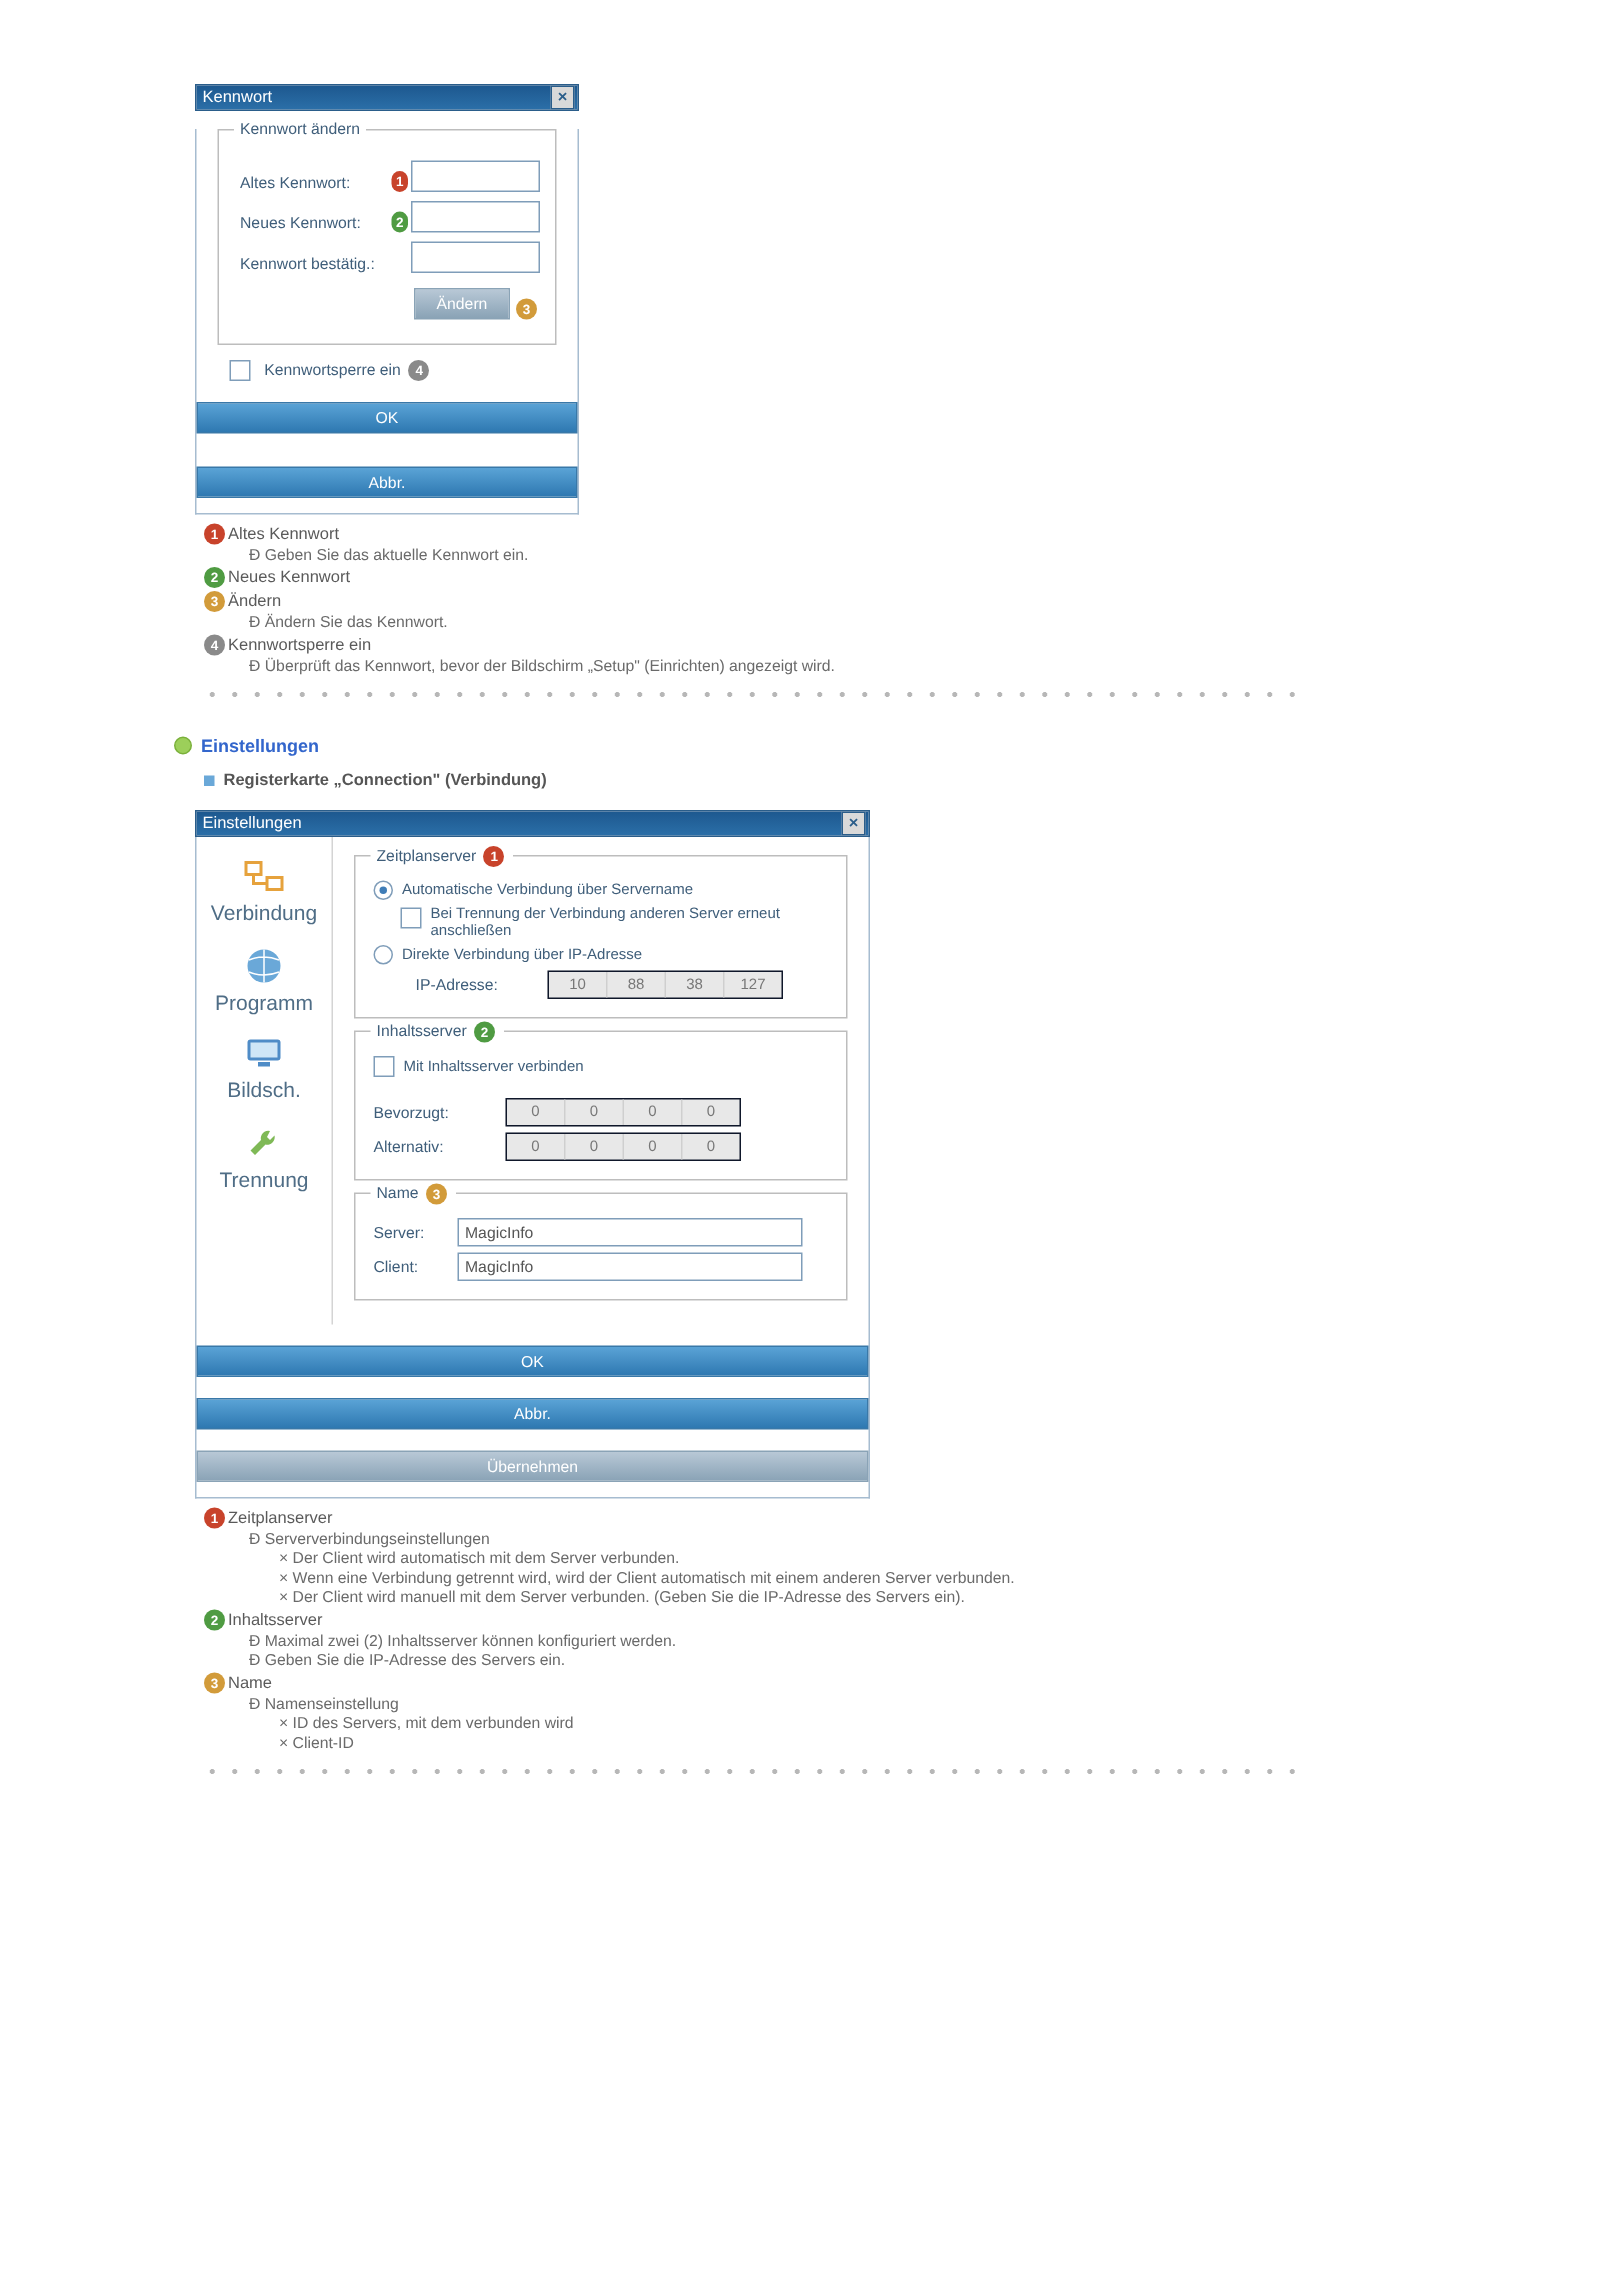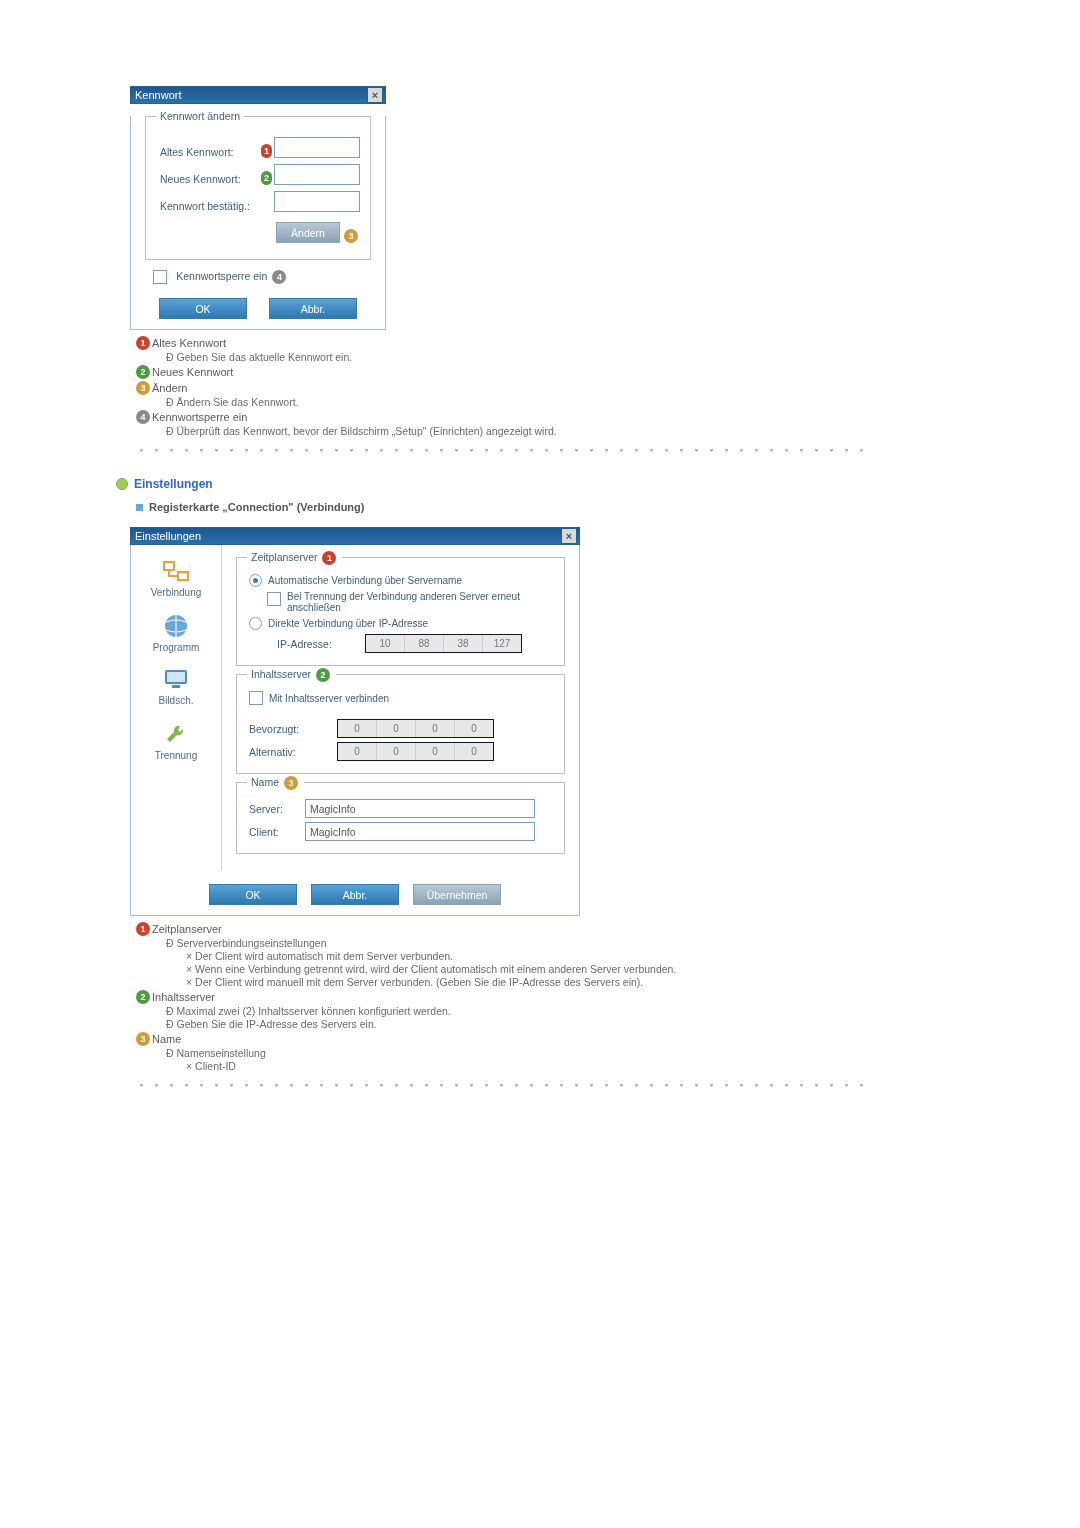--- a/index.html
+++ b/index.html
@@ -1,56 +1,56 @@
 <!DOCTYPE html>
 <html><head>
 <meta charset="utf-8">
 <style>
   html,body{margin:0;padding:0;background:#fff;font-family:Verdana,Geneva,sans-serif;font-size:11.5px;color:#4b4b4b;}
-  .page{width:1080px;padding:86px 0 60px 130px;box-sizing:border-box;}
+  .page{width:1080px;padding:56px 0 60px 130px;box-sizing:border-box;}
   
   .titlebar{display:flex;align-items:center;height:16px;background:linear-gradient(#1d588f,#2b6fa8);color:#fff;font-size:11px;padding:0 2px 0 4px;border:1px solid #2a5d8a;}
   .titlebar .spacer{flex:1;}
   .titlebar .x{width:14px;height:14px;border:1px solid #2a5d8a;background:#d9d9d9;color:#2a5d8a;display:flex;align-items:center;justify-content:center;font-weight:bold;font-size:11px;line-height:1;}
   .dialog-body{border:1px solid #a6bcd0;border-top:none;background:#fff;}
   .fieldset{position:relative;border:1px solid #bdbdbd;margin:12px 14px 10px 14px;padding:14px 10px 10px 14px;}
   .fieldset .legend{position:absolute;top:-7px;left:10px;background:#fff;padding:0 4px;font-size:10.5px;color:#3f5e7a;}
   .row{display:flex;align-items:flex-end;margin:6px 0;}
   .row label{width:125px;font-size:10.5px;color:#3f5e7a;}
   .row input.tbox{width:80px;height:17px;border:1px solid #7f9db9;background:#fff;font:inherit;}
   .badge{display:inline-flex;align-items:center;justify-content:center;width:14px;height:14px;border-radius:7px;font-size:9px;font-weight:bold;color:#fff;margin:0 2px;vertical-align:middle;}
   .b-red{background:#c8432b;}
   .b-green{background:#4f9b42;}
   .b-ylw{background:#d29b3a;}
   .b-grey{background:#8a8a8a;}
   .btn{display:inline-flex;align-items:center;justify-content:center;height:19px;min-width:86px;border:1px solid #3978a8;color:#fff;font-size:10.5px;
        background:linear-gradient(#5aa3d6,#2e78b1);}
   .btn.disabled{background:linear-gradient(#b8c8d6,#8aa3b6);border-color:#8aa3b6;}
-  .btn-row{display:flex;justify-content:center;gap:22px;margin:14px 0 10px 0;}
+  .btn-row{display:flex;justify-content:center;gap:22px;margin:14px 0 10px 0;flex-direction:column;}
   .chk{width:12px;height:12px;border:1px solid #7f9db9;display:inline-block;margin-right:6px;vertical-align:middle;}
   .radio{width:11px;height:11px;border:1px solid #7f9db9;border-radius:50%;display:inline-flex;align-items:center;justify-content:center;margin-right:6px;vertical-align:middle;}
   .radio .dot{width:5px;height:5px;border-radius:50%;background:#3f7db7;}
   
   .annot{margin:6px 0 0 4px;font-size:11px;color:#5a5a5a;}
   .annot .line{display:flex;align-items:center;margin-top:2px;}
   .annot .sub{margin-left:32px;font-size:10.5px;color:#6a6a6a;margin-top:1px;}
   .annot .sub2{margin-left:52px;font-size:10.5px;color:#6a6a6a;margin-top:1px;}
   .dotted{margin:10px 0 24px 4px;height:6px;width:740px;
           background-image:radial-gradient(circle,#b7b7b7 1.5px,transparent 1.5px);
           background-size:15px 6px;}
   
   .h1{display:flex;align-items:center;color:#3366cc;font-weight:bold;font-size:12px;margin:6px 0 10px -14px;}
   .h1 .disc{width:10px;height:10px;border-radius:50%;background:#9ccf5a;border:1px solid #7ab03a;margin-right:6px;}
   .h2{display:flex;align-items:center;color:#555;font-weight:bold;font-size:11px;margin:4px 0 14px 6px;}
   .h2 .sq{width:7px;height:7px;background:#6aa8d8;margin-right:6px;}
   
   .settings{width:450px;}
   .settings .cols{display:flex;}
   .side{width:90px;border-right:1px solid #d4d4d4;padding:10px 0;text-align:center;}
-  .side .item{margin:4px 0 14px 0;font-size:10px;color:#4f6d86;}
+  .side .item{margin:4px 0 14px 0;font-size:14px;color:#4f6d86;}
   .side svg{display:block;margin:0 auto 2px auto;}
   .main{flex:1;padding:6px 8px 8px 8px;}
   .main .fieldset{margin:6px 6px 8px 6px;padding:12px 10px 8px 12px;}
   .iprow{display:flex;align-items:center;margin:4px 0;}
   .iprow .lab{width:88px;font-size:10.5px;color:#3f5e7a;}
   .ipbox{display:flex;border:1px solid #0f172a;height:17px;background:#e8e8e8;}
   .ipbox span{width:38px;text-align:center;font-size:10px;color:#777;line-height:17px;border-right:1px solid #cfcfcf;}
   .ipbox span:last-child{border-right:none;}
   .namebox{height:17px;border:1px solid #7f9db9;background:#fff;width:220px;padding:0 4px;font:inherit;font-size:10.5px;color:#555;}
   .small{font-size:10px;color:#3f5e7a;}
@@ -287,18 +287,19 @@
         <span class="badge b-green">2</span>
       <span>Inhaltsserver</span>
       </div>
     <div class="sub">Ð  Maximal zwei (2) Inhaltsserver können konfiguriert werden.</div>
     <div class="sub">Ð  Geben Sie die IP-Adresse des Servers ein.</div>
     <div class="line">
         <span class="badge b-ylw">3</span>
       <span>Name</span>
       </div>
     <div class="sub">Ð  Namenseinstellung</div>
+    <div class="sub2">×  ID des Servers, mit dem verbunden wird</div>
     <div class="sub2">×  Client-ID</div>
   </div>
 
   <div class="dotted"></div>
 
 </div>
 
 </body></html>

